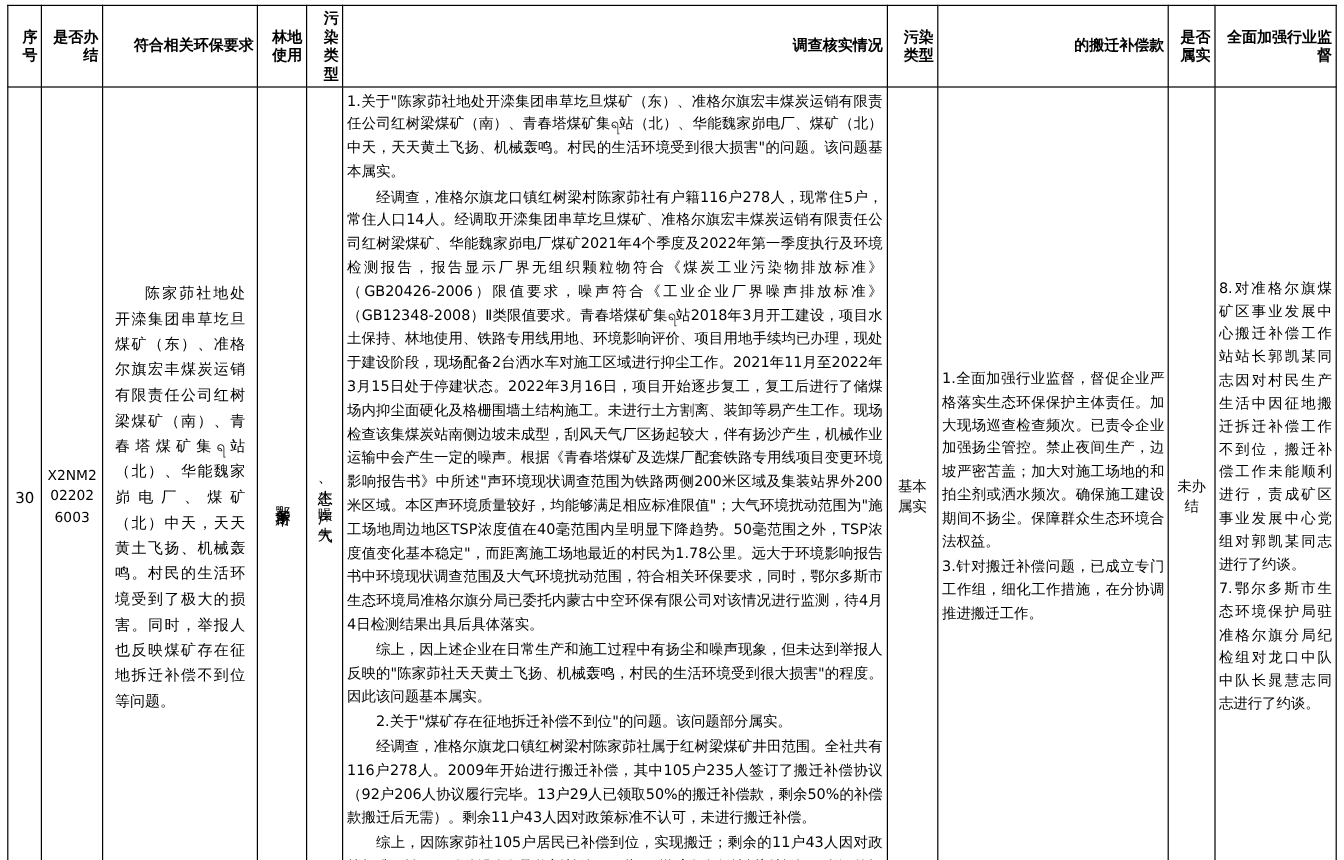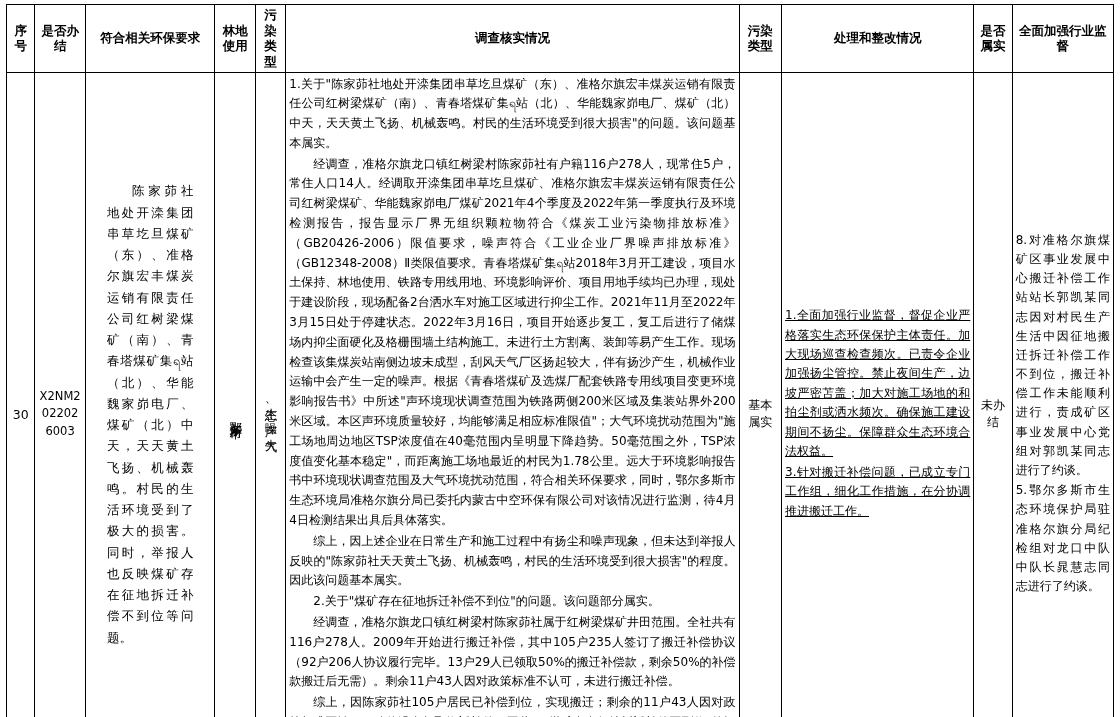--- a/index.html
+++ b/index.html
@@ -22,21 +22,21 @@
     table-layout: fixed;
   }
   .doc-table th, .doc-table td {
     border: 1px solid #000000;
     vertical-align: middle;
     padding: 2px 3px;
   }
   thead th {
     font-weight: bold;
     font-size: 12.5px;
-    text-align: center;
+    text-align: right;
     line-height: 1.25;
     padding: 5px 2px;
     height: 44px;
   }
   .col-seq      { width: 28px; }
   .col-code     { width: 50px; }
   .col-basic    { width: 128px; }
   .col-region   { width: 40px; }
   .col-pollu    { width: 30px; }
   .col-verify   { width: 448px; }
@@ -77,28 +77,28 @@
     margin: 0 0 1px 0;
     text-indent: 2em;
   }
   .cell-text p.noindent { text-indent: 0; }
   .cell-basic {
     font-size: 12.5px;
     line-height: 1.7;
     text-align: justify;
     text-justify: inter-ideograph;
   }
-  .cell-basic p { margin: 18px; text-indent: 2em; }
+  .cell-basic p { margin: 7px; text-indent: 2em; }
   .cell-handle {
     font-size: 12px;
     line-height: 1.62;
     text-align: justify;
     text-justify: inter-ideograph;
   }
-  .cell-handle p { margin: 0 0 1px 0; text-indent: 0; text-decoration: underline; }
+  .cell-handle p { margin: 0 0 1px 0; text-indent: 0; }
   .cell-resp {
     font-size: 12px;
     line-height: 1.6;
     text-align: justify;
     text-justify: inter-ideograph;
   }
   .cell-resp p { margin: 0 0 1px 0; text-indent: 0; }
   .vcell {
     text-align: center;
     padding: 0;
@@ -130,21 +130,21 @@
   </colgroup>
   <thead>
     <tr>
       <th>序号</th>
       <th>是否办结</th>
       <th>符合相关环保要求</th>
       <th>林地使用</th>
       <th>污染类型</th>
       <th>调查核实情况</th>
       <th>污染类型</th>
-      <th>处理和整改情况</th>
+      <th>的搬迁补偿款</th>
       <th>是否属实</th>
       <th>全面加强行业监督</th>
     </tr>
   </thead>
   <tbody>
     <tr class="row-30">
       <td class="cell-seq">30</td>
       <td class="cell-code">X2NM2022026003</td>
       <td class="cell-basic">
         <p>陈家茆社地处开滦集团串草圪旦煤矿（东）、准格尔旗宏丰煤炭运销有限责任公司红树梁煤矿（南）、青春塔煤矿集ရ站（北）、华能魏家峁电厂、煤矿（北）中天，天天黄土飞扬、机械轰鸣。村民的生活环境受到了极大的损害。同时，举报人也反映煤矿存在征地拆迁补偿不到位等问题。</p>
@@ -168,18 +168,18 @@
         <p>综上，因陈家茆社105户居民已补偿到位，实现搬迁；剩余的11户43人因对政策标准不认可，致使没有领取搬迁补偿。因此，"煤矿存在征地拆迁补偿不到位"的问题部分属实。</p>
       </td>
       <td class="cell-center">基本属实</td>
       <td class="cell-handle">
         <p>1.全面加强行业监督，督促企业严格落实生态环保保护主体责任。加大现场巡查检查频次。已责令企业加强扬尘管控。禁止夜间生产，边坡严密苫盖；加大对施工场地的和拍尘剂或洒水频次。确保施工建设期间不扬尘。保障群众生态环境合法权益。</p>
         <p>3.针对搬迁补偿问题，已成立专门工作组，细化工作措施，在分协调推进搬迁工作。</p>
       </td>
       <td class="cell-center">未办结</td>
       <td class="cell-resp">
         <p>8.对准格尔旗煤矿区事业发展中心搬迁补偿工作站站长郭凯某同志因对村民生产生活中因征地搬迁拆迁补偿工作不到位，搬迁补偿工作未能顺利进行，责成矿区事业发展中心党组对郭凯某同志进行了约谈。</p>
-        <p>5.鄂尔多斯市生态环境保护局驻准格尔旗分局纪检组对龙口中队中队长晁慧志同志进行了约谈。</p>
+        <p>7.鄂尔多斯市生态环境保护局驻准格尔旗分局纪检组对龙口中队中队长晁慧志同志进行了约谈。</p>
       </td>
     </tr>
 
   </tbody>
 </table>
 
 </body></html>

